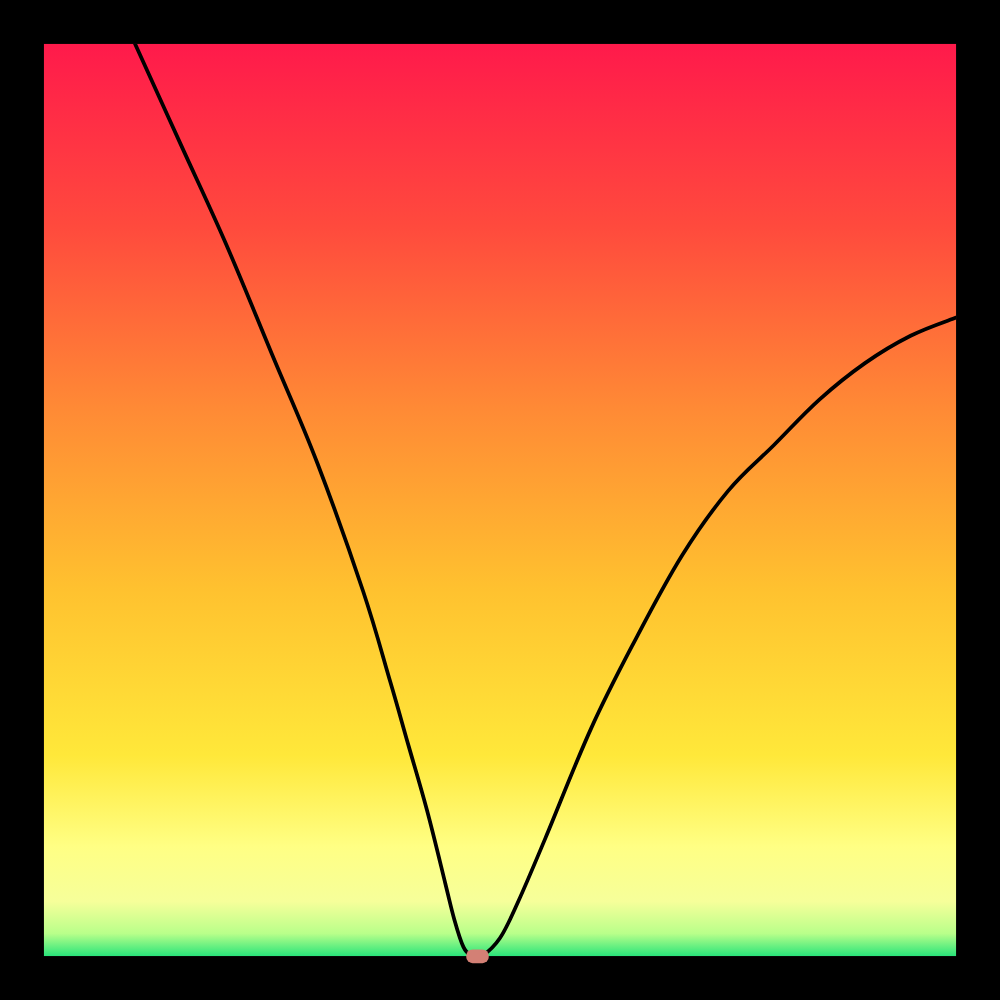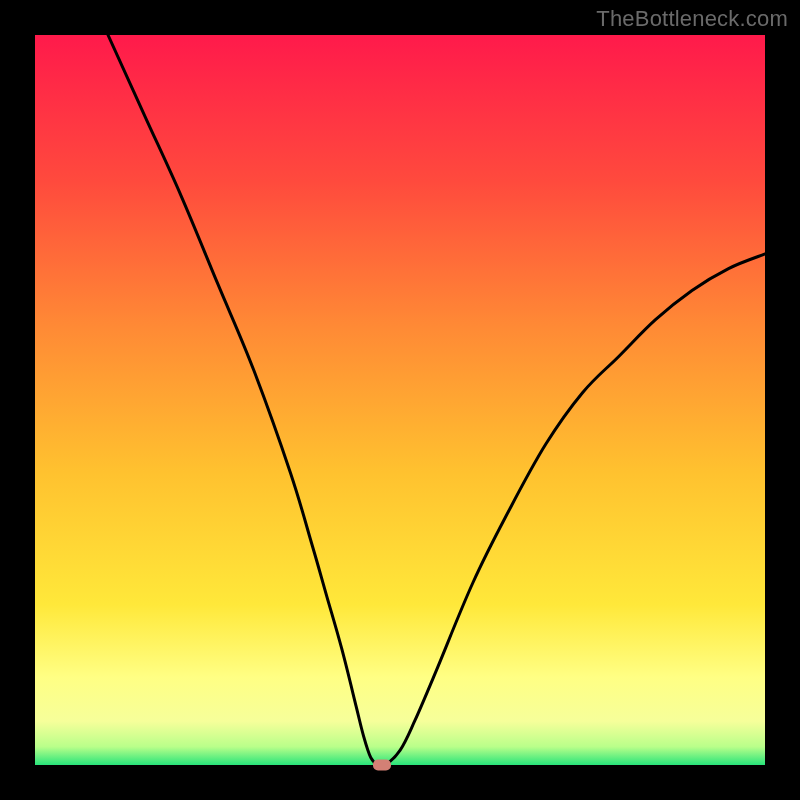--- a/index.html
+++ b/index.html
@@ -57,21 +57,20 @@
     background: #d38075;
     border-radius: 5px;
     transform: translate(-50%, -50%);
   }
 </style>
 </head>
 <body>
 
 <div class="frame">
 
-  <div class="watermark">TheBottleneck.com</div>
 
   <div class="plot">
     <svg class="gradient" viewBox="0 0 730 730" preserveAspectRatio="none">
       <defs>
         <linearGradient id="bg-grad" x1="0" y1="0" x2="0" y2="1">
             <stop offset="0%" stop-color="#ff1a4b"></stop>
             <stop offset="20%" stop-color="#ff4a3d"></stop>
             <stop offset="40%" stop-color="#ff8a35"></stop>
             <stop offset="60%" stop-color="#ffc22f"></stop>
             <stop offset="78%" stop-color="#ffe83a"></stop>

